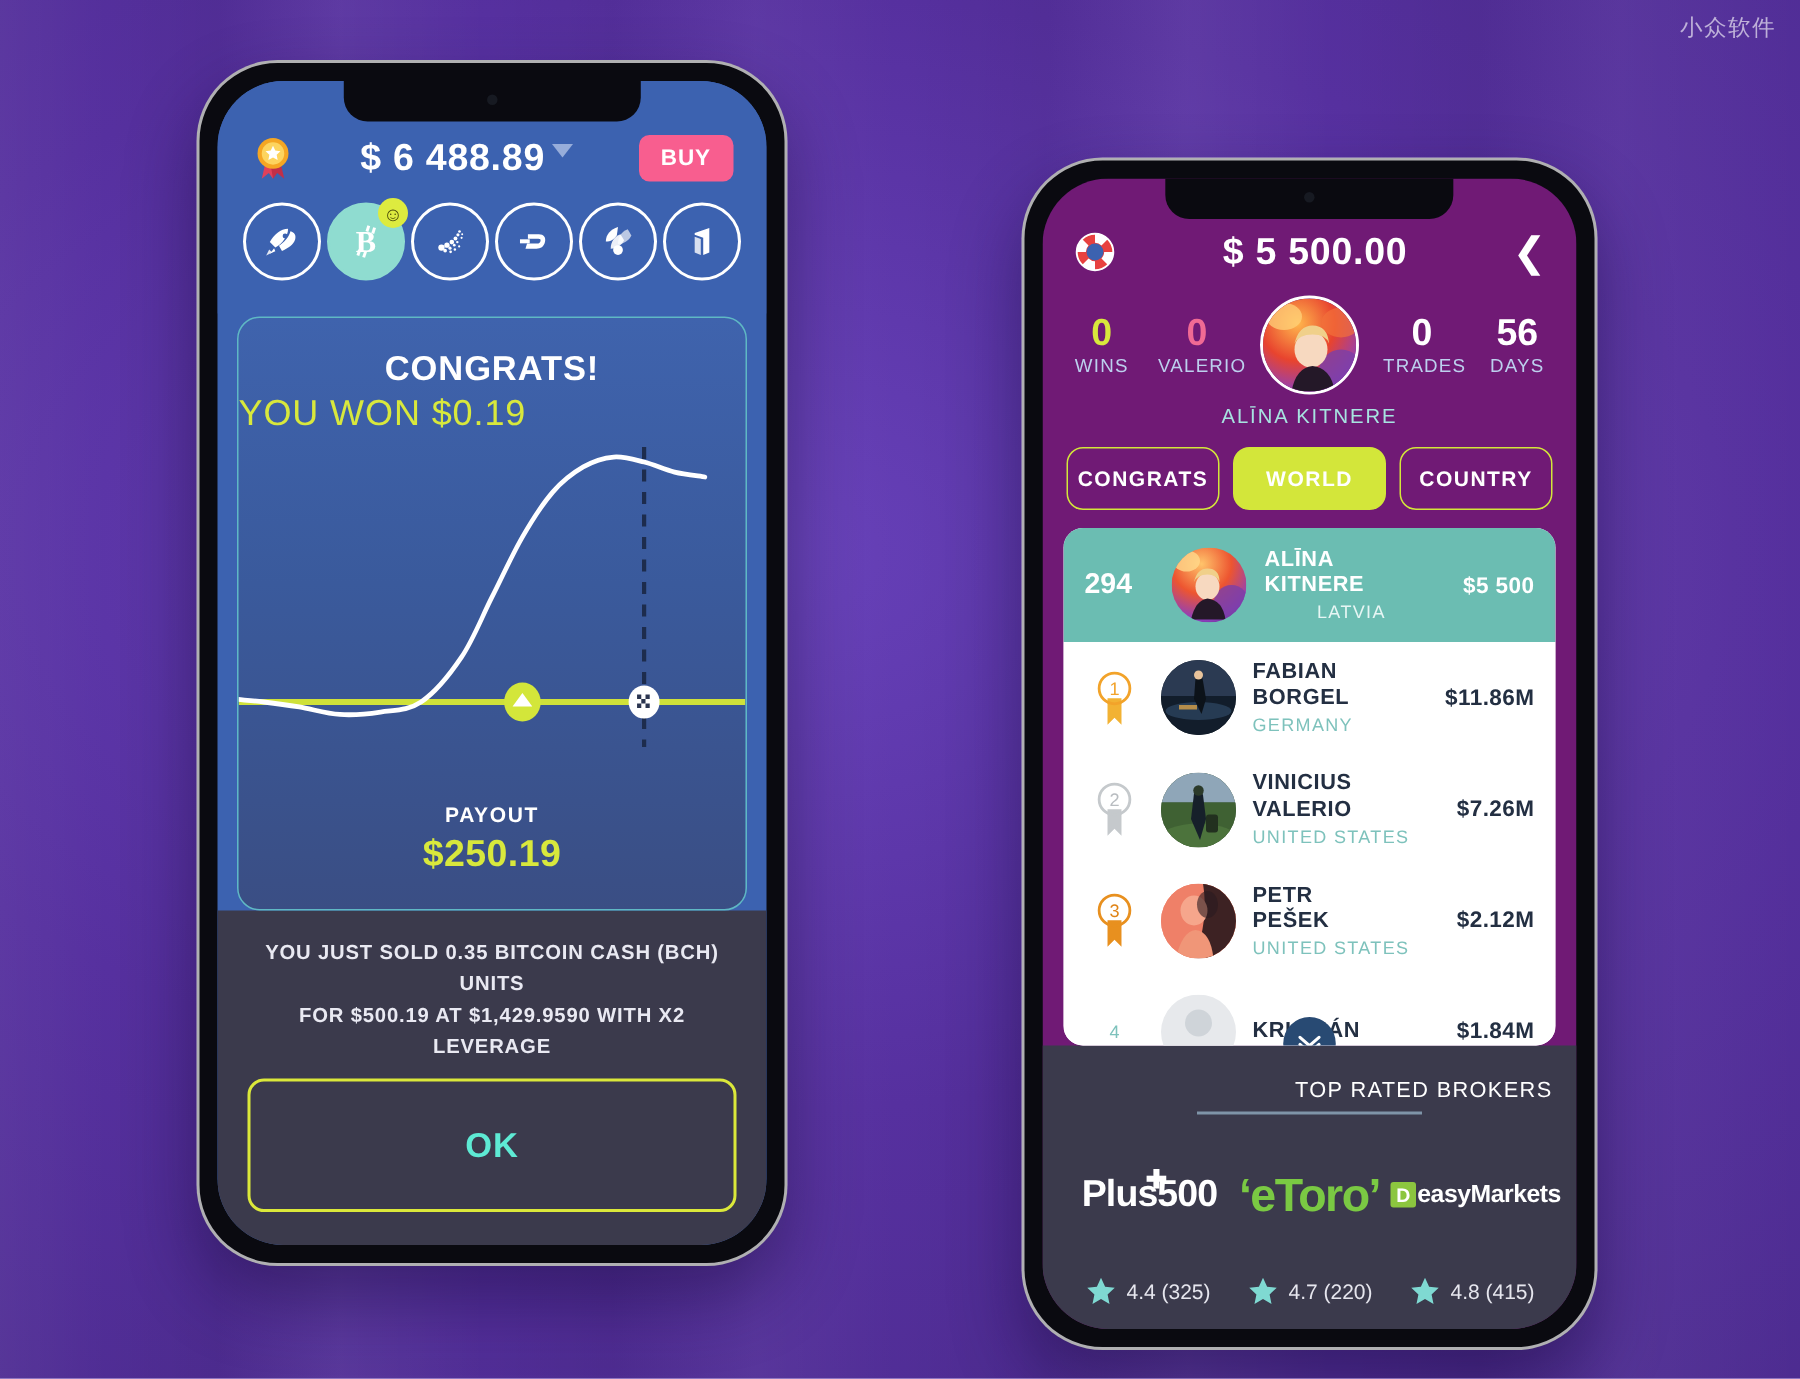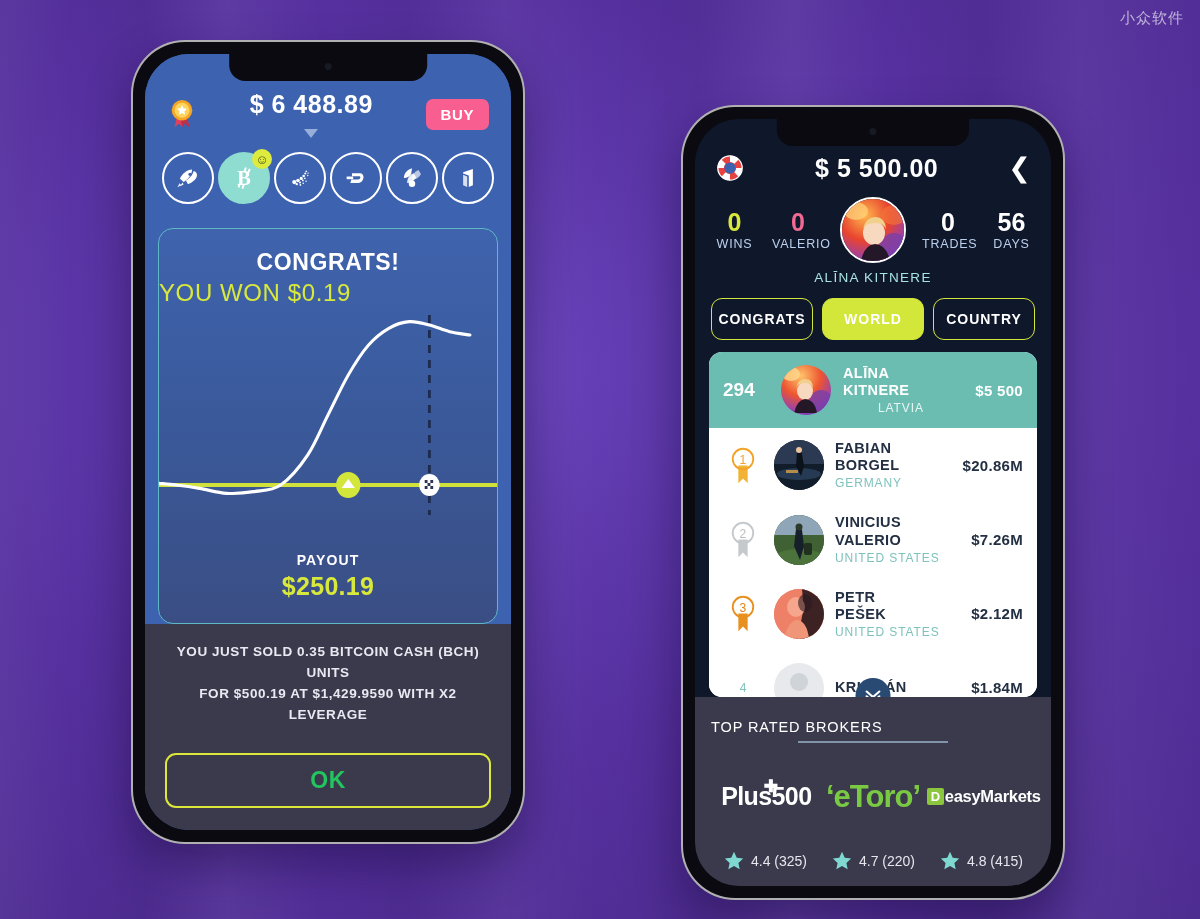--- a/index.html
+++ b/index.html
@@ -80,21 +80,21 @@
   
   .lp-top {
     background: #3c62b0;
     padding: 30px 14px 10px 14px;
   }
   .lp-header {
     display: flex; align-items: center; justify-content: space-between;
     padding: 6px 8px 0 8px;
   }
   .medal-icon { width: 30px; height: 30px; flex: 0 0 auto; }
-  .balance-wrap { display: flex; align-items: center; gap: 5px; flex-direction: column; }
+  .balance-wrap { display: flex; align-items: flex-start; gap: 5px; }
   .balance {
     color: #ffffff; font-size: 25px; font-weight: bold;
     letter-spacing: 0.5px;
   }
   .caret-down {
     width: 0; height: 0;
     border-left: 7px solid transparent;
     border-right: 7px solid transparent;
     border-top: 9px solid #97adda;
     margin-top: 5px;
@@ -175,31 +175,31 @@
   }
   .sold-text {
     color: #e9e9f2; font-size: 13.5px; font-weight: bold;
     text-align: center; line-height: 1.55;
     letter-spacing: 0.55px;
   }
   .ok-btn {
     border: 2px solid #dbe83a;
     border-radius: 11px;
     background: transparent;
-    color: #22c55e; font-size: 23px; font-weight: bold;
-    padding: 12px 0;
+    color: #5eead4; font-size: 23px; font-weight: bold;
+    padding: 29px 0;
     cursor: pointer;
     letter-spacing: 0.6px;
     width: 100%;
     text-align: center;
   }
   .lp-inner { display: flex; flex-direction: column; height: 100%; }
 
   
-  .rp-inner { display: flex; flex-direction: column; height: 100%; background: #0f172a; }
+  .rp-inner { display: flex; flex-direction: column; height: 100%; background: #701a75; }
   .rp-header {
     display: flex; align-items: center; justify-content: space-between;
     padding: 34px 20px 0 20px;
   }
   .life-ring { width: 30px; height: 30px; }
   .rp-balance {
     color: #ffffff; font-size: 25px; font-weight: bold; letter-spacing: 0.5px;
   }
   .back-chevron {
     color: #ffffff; font-size: 27px; font-weight: 300;
@@ -292,21 +292,21 @@
     display: flex; align-items: center; justify-content: center;
     cursor: pointer; z-index: 12;
   }
   .brokers {
     background: #3b3a4c;
     flex: 1;
     padding: 22px 16px 10px 16px;
     display: flex; flex-direction: column;
   }
   .brokers-title {
-    text-align: left; color: #ffffff;
+    text-align: right; color: #ffffff;
     font-size: 14.5px; letter-spacing: 0.9px;
     padding-bottom: 6px;
   }
   .brokers-rule {
     width: 150px; height: 2px; background: #7f94a8;
     margin: 0 auto 0 auto;
   }
   .logo-row {
     display: flex; justify-content: space-around; align-items: center;
     flex: 1; padding: 0 2px;
@@ -608,21 +608,21 @@
                 <path d="M23 12 q4-4 5 2 l2 12 -3 10 -5-10 z" fill="#0c1219"></path>
                 <circle cx="25" cy="10" r="3" fill="#e8c39b"></circle>
                 <rect x="12" y="30" width="12" height="3" fill="#d9a24a" opacity="0.8"></rect>
               </svg>
             </span>
             <span class="who">
               <span class="nm" style="display:block">FABIAN</span>
               <span class="nm" style="display:block">BORGEL</span>
               <span class="ctry" style="display:block">GERMANY</span>
             </span>
-            <span class="amt">$20.86M</span>
+            <span class="amt">$11.86M</span>
           </div>
 
           <div class="row">
             <span class="rank-badge">
               <svg viewBox="0 0 30 44" width="28" height="41">
                 <path d="M10 22 L10 41 L15 36 L20 41 L20 22z" fill="#c5c9cc"></path>
                 <circle cx="15" cy="15" r="11" fill="none" stroke="#c5c9cc" stroke-width="2"></circle>
                 <text x="15" y="20" font-size="13" text-anchor="middle" fill="#b9bdc1" font-family="Liberation Sans, sans-serif">2</text>
               </svg>
             </span>

